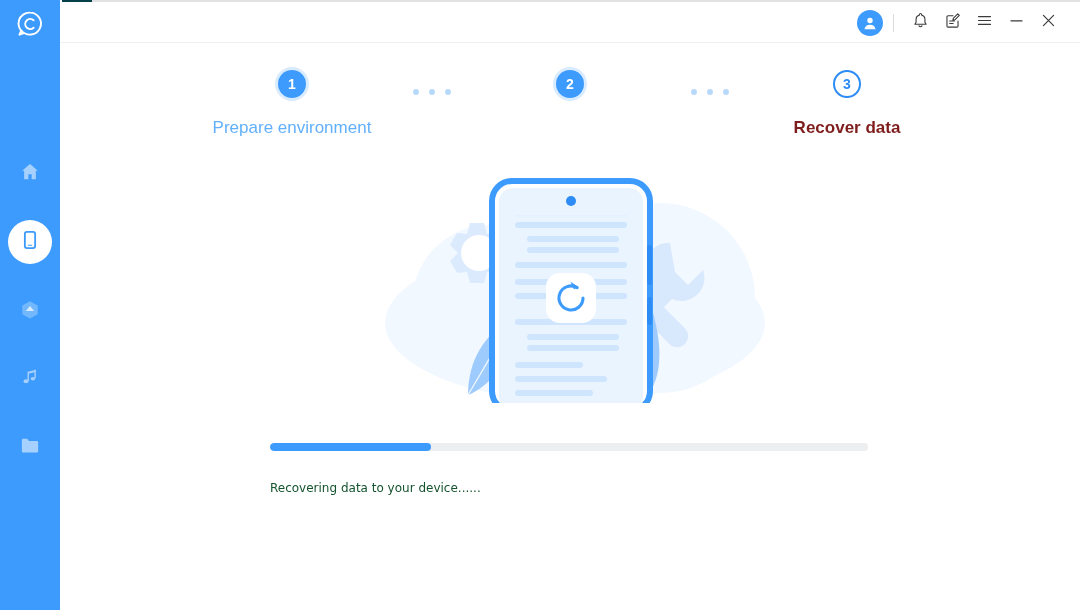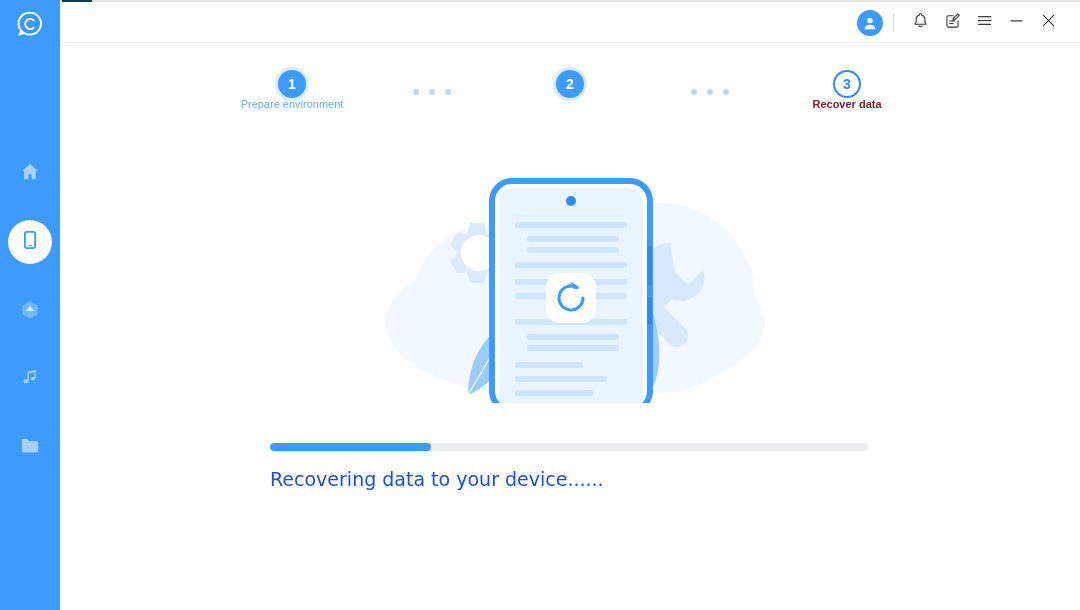--- a/index.html
+++ b/index.html
@@ -109,22 +109,22 @@
     background: #3d9bfd;
     color: #ffffff;
     box-shadow: 0 0 0 3px rgba(61,155,253,0.20);
   }
   .step-circle.current {
     background: #ffffff;
     color: #2d8cf5;
     border: 2px solid #2d8cf5;
   }
   .step-label {
-    margin-top: 0;
-    font-size: 11px;
+    margin-top: 20px;
+    font-size: 17px;
     white-space: nowrap;
   }
   .step-label.done { color: #62b0fb; font-weight: normal; }
   .step-label.current { color: #7f1d1d; font-weight: bold; }
 
   .dots {
     position: absolute; top: 19px;
     display: flex; gap: 10px;
   }
   .dots i {
@@ -149,23 +149,23 @@
     background: #eceef0;
     border-radius: 4px;
     overflow: hidden;
   }
   .pbar-fill {
     height: 8px;
     background: #3d9bfd;
     border-radius: 4px;
   }
   .pstatus {
-    margin-top: 17px;
-    font-size: 19px;
-    color: #1d4ed8;
+    margin-top: 30px;
+    font-size: 12px;
+    color: #14532d;
     font-family: "DejaVu Sans", sans-serif;
   }
 </style>
 </head>
 <body>
 
 <div id="app">
 
   <div class="top-strip-dark"></div>
   <div class="top-strip-light"></div>

